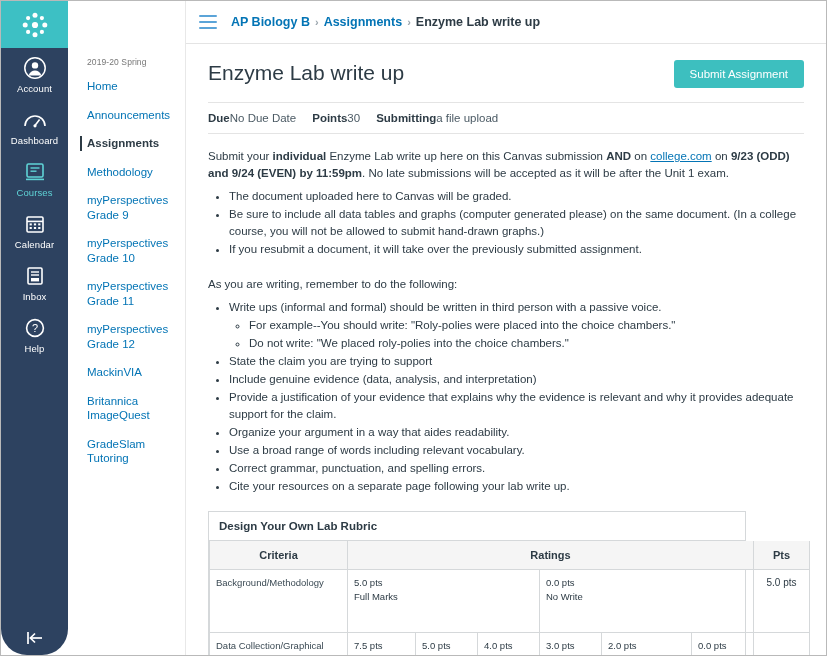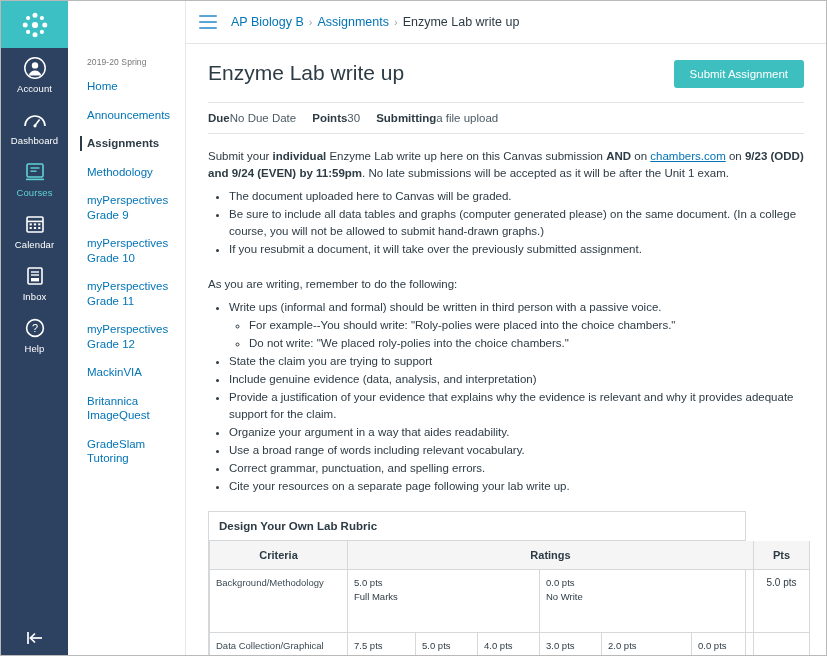--- a/index.html
+++ b/index.html
@@ -23,20 +23,21 @@
 
   
   .global-nav {
     width: 67px;
     flex: 0 0 67px;
     background: #2D4260;
     display: flex;
     flex-direction: column;
     align-items: flex-end;
     position: relative;
+    border-radius: 26px;
   }
   .brand-logo {
     width: 67px; height: 47px;
     background: #3DC0C4;
     display: flex; align-items: center; justify-content: center;
   }
   .brand-logo svg { display: block; }
 
   .gnav-item {
     width: 67px;
@@ -114,20 +115,21 @@
     background: #fff;
   }
   .breadcrumb-bar {
     height: 43px;
     flex: 0 0 43px;
     display: flex;
     align-items: center;
     padding: 0 20px 0 13px;
     border-bottom: 1px solid #e4e4e4;
     box-sizing: border-box;
+    font-weight: bold;
   }
   .hamburger {
     width: 18px; height: 14px;
     display: flex; flex-direction: column; justify-content: space-between;
     margin-right: 14px;
     cursor: pointer;
   }
   .hamburger span {
     display: block; height: 2px; background: #5BA4D8; border-radius: 1px;
   }
@@ -407,21 +409,21 @@
         <span class="meta-k">Due</span>
         <span class="meta-v">No Due Date</span>
         <span class="meta-k">Points</span>
         <span class="meta-v">30</span>
         <span class="meta-k">Submitting</span>
         <span class="meta-v">a file upload</span>
       </div>
 
       <div class="desc">
 
-        <p><span>Submit your </span><b>individual</b><span> Enzyme Lab write up here on this Canvas submission </span><b>AND</b><span> on </span><a href="#">chambers.com</a><span> on </span><b>9/23 (ODD) and 9/24 (EVEN) by 11:59pm</b><span>. No late submissions will be accepted as it will be after the Unit 1 exam.</span></p>
+        <p><span>Submit your </span><b>individual</b><span> Enzyme Lab write up here on this Canvas submission </span><b>AND</b><span> on </span><a href="#">college.com</a><span> on </span><b>9/23 (ODD) and 9/24 (EVEN) by 11:59pm</b><span>. No late submissions will be accepted as it will be after the Unit 1 exam.</span></p>
 
         <ul>
           <li>The document uploaded here to Canvas will be graded.</li>
           <li>Be sure to include all data tables and graphs (computer generated please) on the same document. (In a college course, you will not be allowed to submit hand-drawn graphs.)</li>
           <li>If you resubmit a document, it will take over the previously submitted assignment.</li>
         </ul>
 
         <div class="spacer-p"></div>
 
         <p>As you are writing, remember to do the following:</p>

